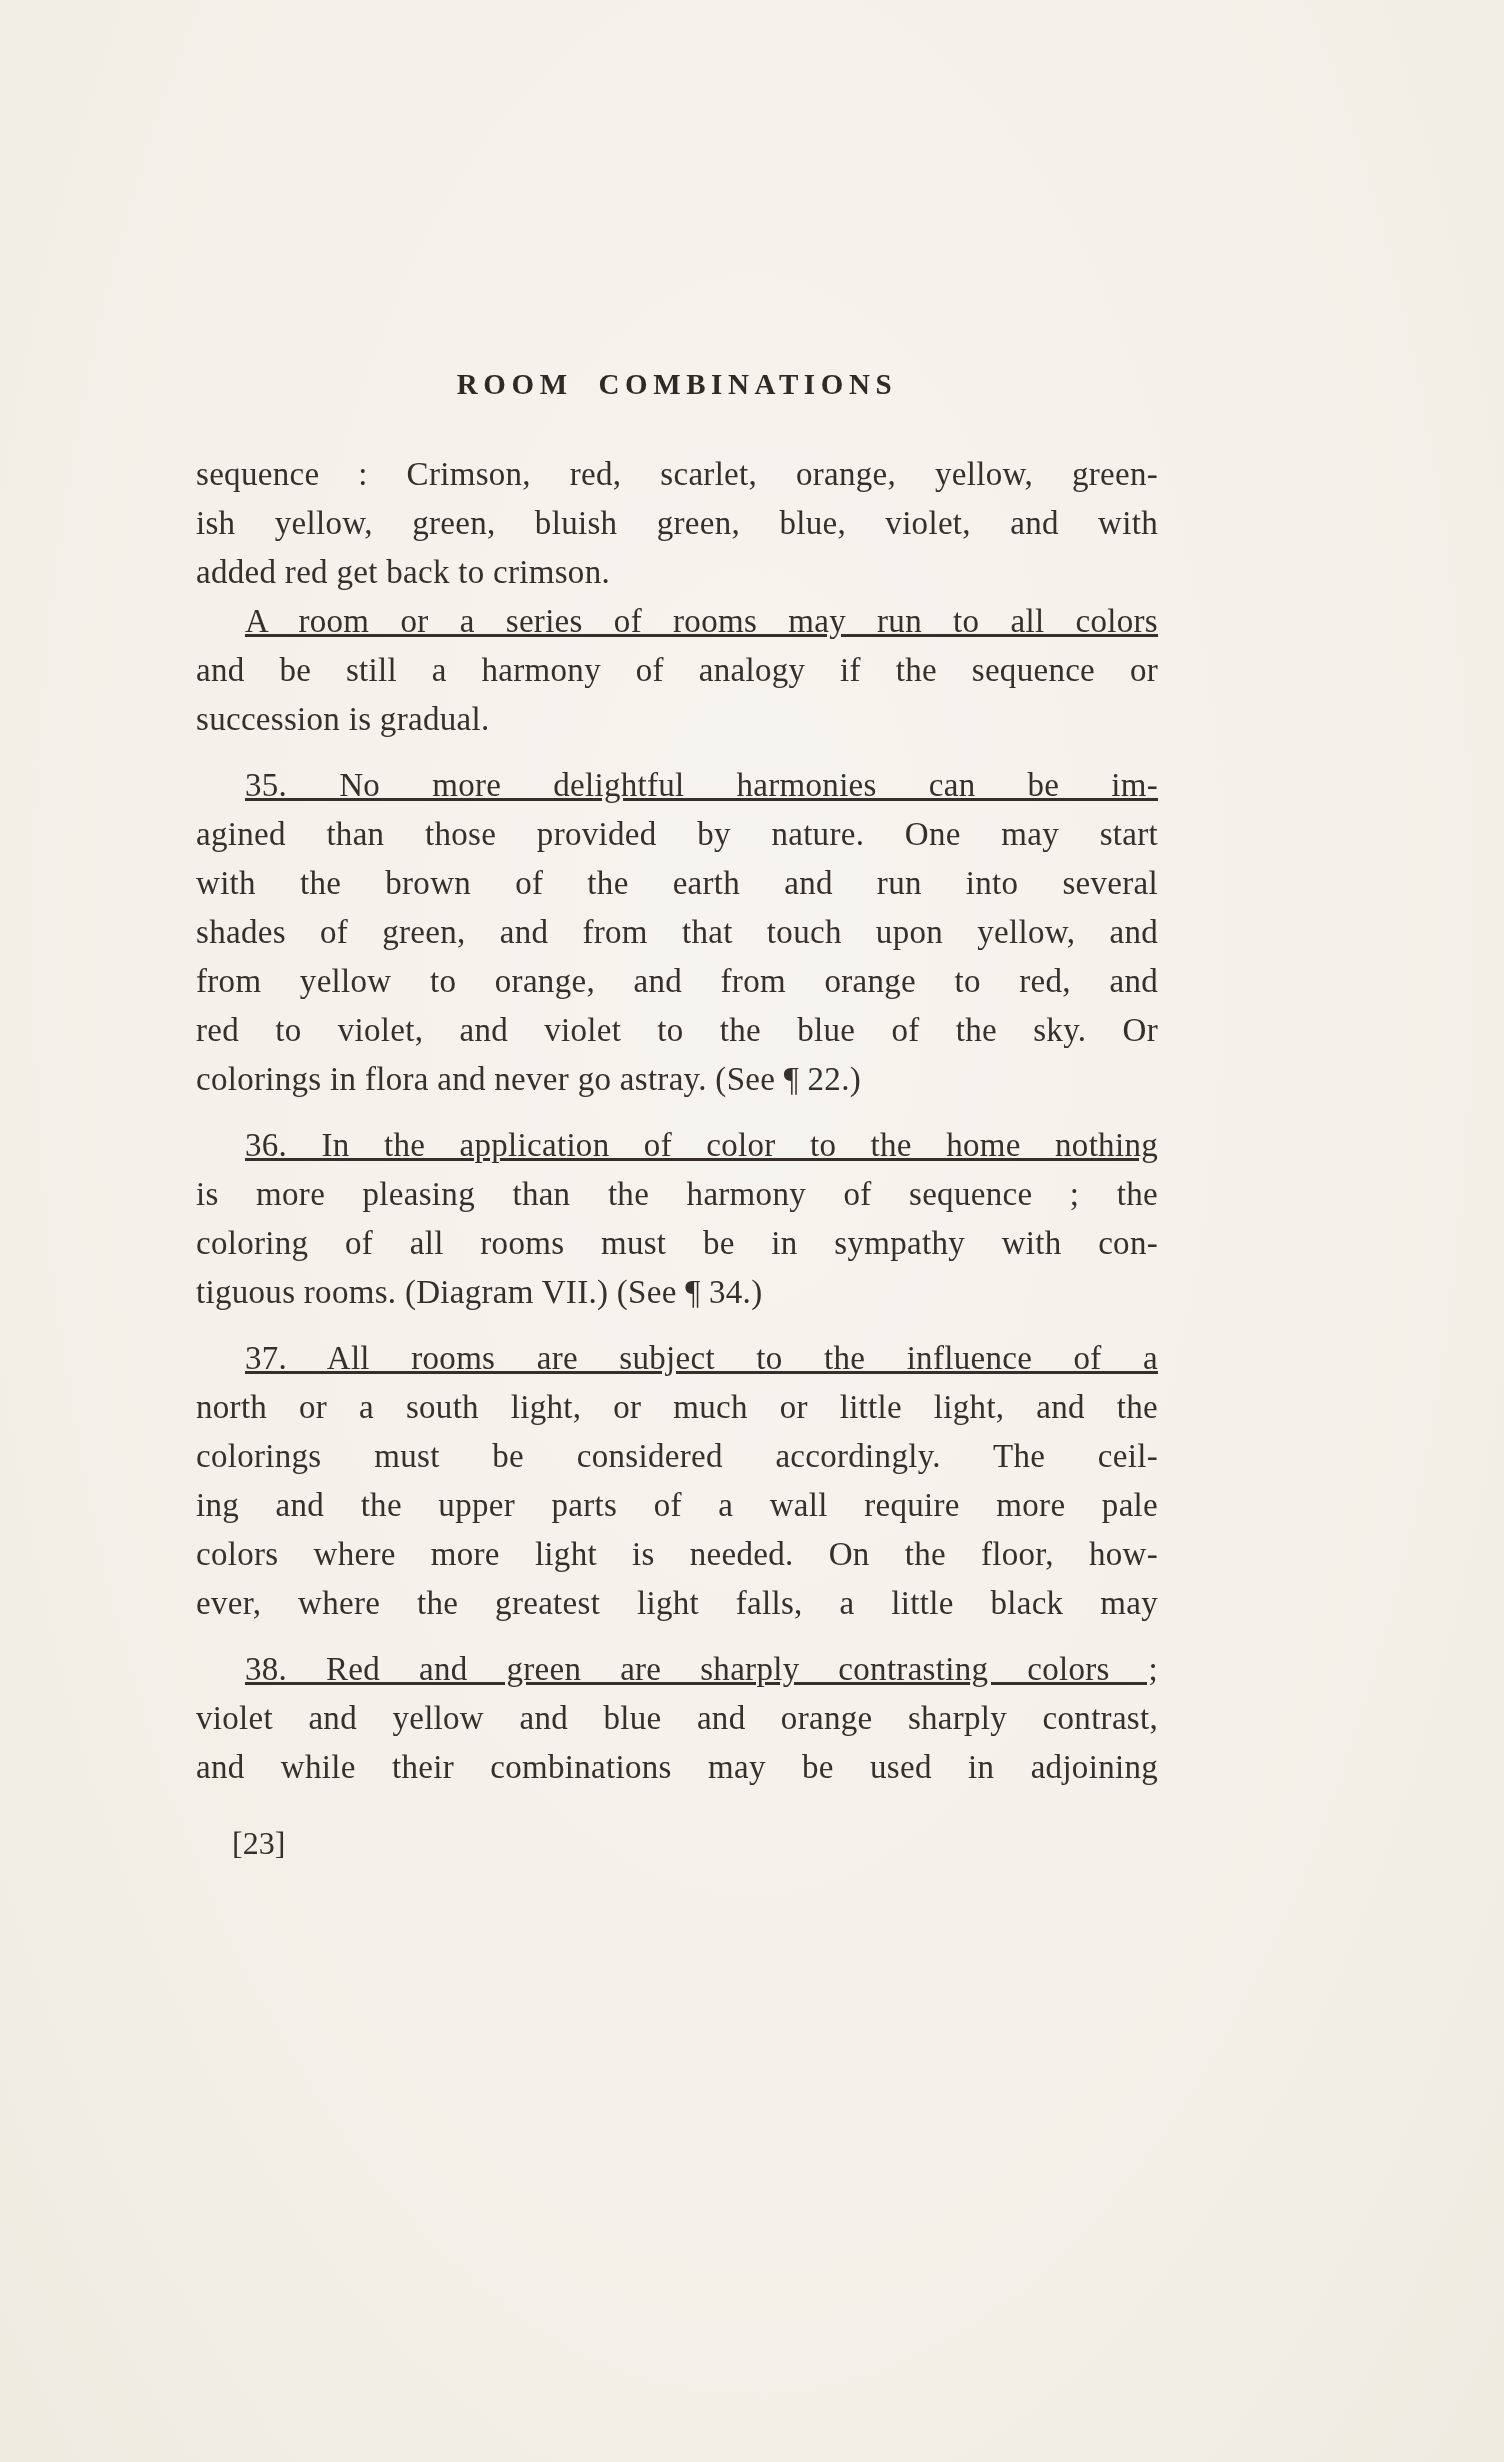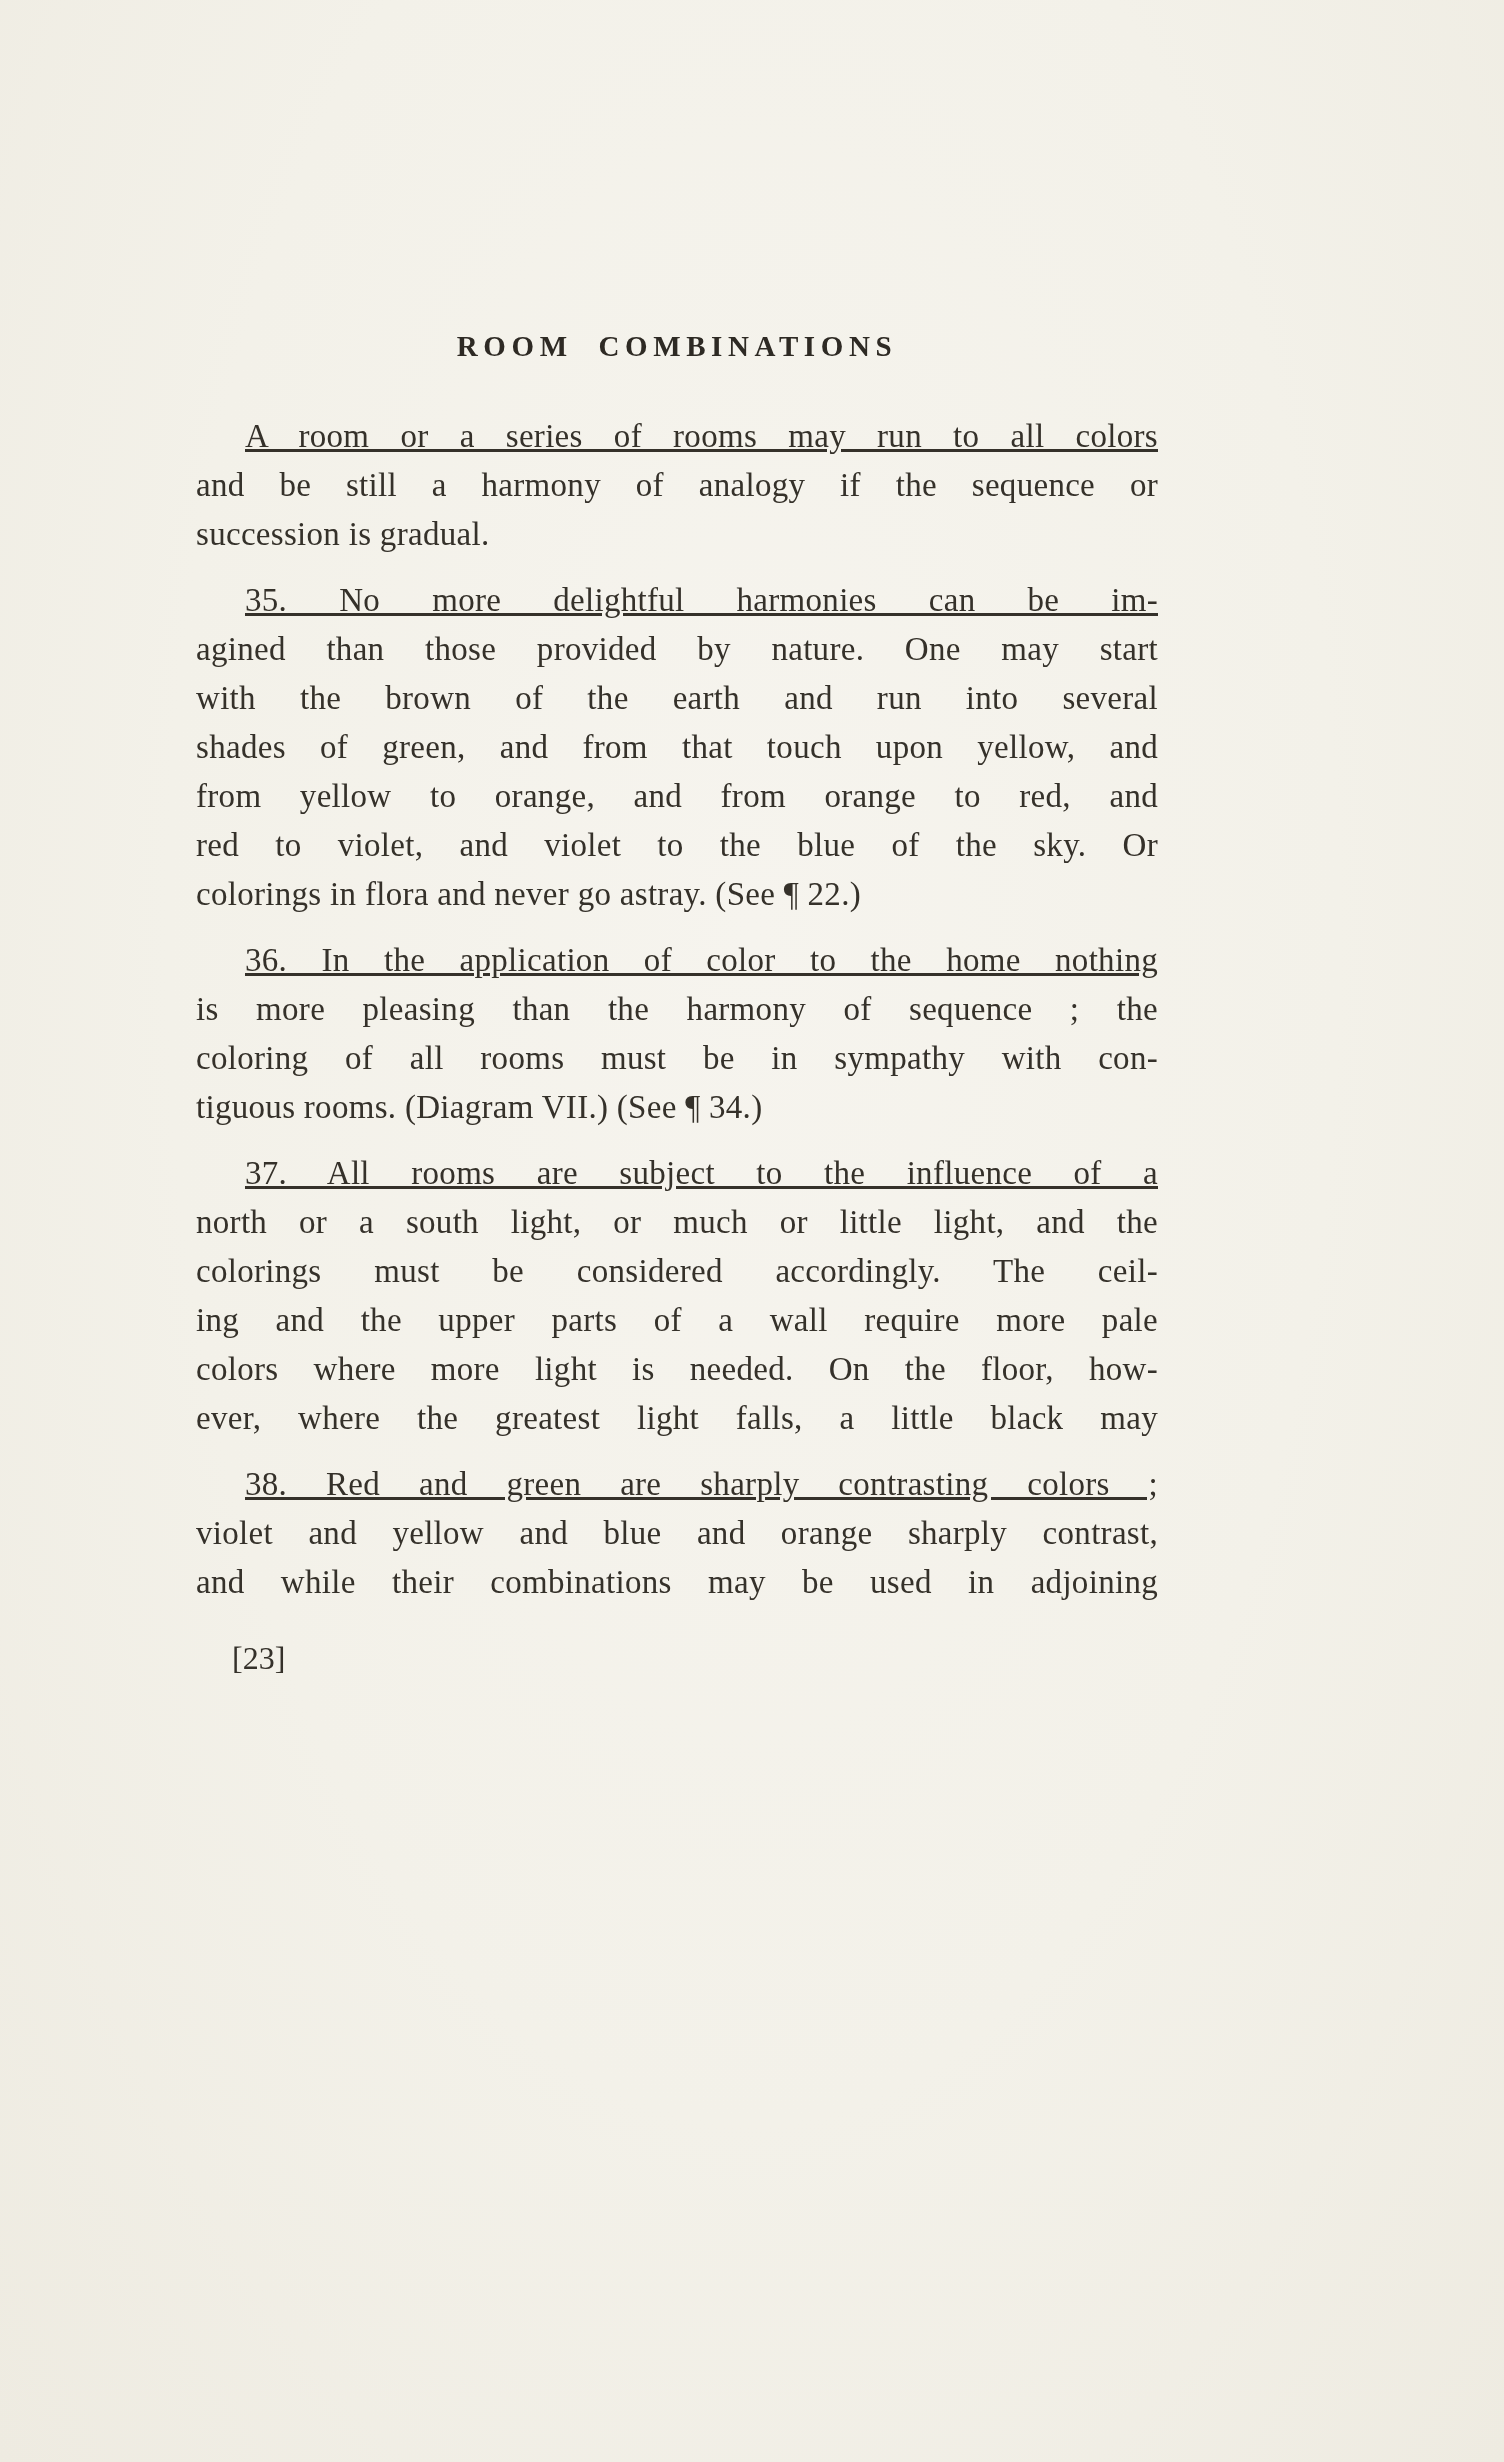--- a/index.html
+++ b/index.html
@@ -13,21 +13,21 @@
     height: 2462px;
     margin: 0 auto;
     background: radial-gradient(ellipse at 50% 38%, #f6f4ee 0%, #f3f1e9 55%, #eeebe1 100%);
     font-family: "Liberation Serif", serif;
     color: #35312a;
     overflow: hidden;
   }
   .text-block {
     position: absolute;
     left: 196px;
-    top: 330px;
+    top: 368px;
     width: 962px;
   }
   .title {
     font-size: 29px;
     font-weight: bold;
     letter-spacing: 5.6px;
     word-spacing: 13px;
     text-align: center;
     color: #2e2a24;
     margin: 0 0 49px 0;
@@ -59,20 +59,25 @@
   }
 </style>
 </head>
 <body>
 
 <div class="page">
   <div class="text-block">
     <h1 class="title">ROOM COMBINATIONS</h1>
 
     <div class="para">
+        <div class="line">sequence : Crimson, red, scarlet, orange, yellow, green-</div>
+        <div class="line">ish yellow, green, bluish green, blue, violet, and with</div>
+        <div class="line last">added red get back to crimson.</div>
+      </div>
+    <div class="para">
         <div class="line indent">A room or a series of rooms may run to all colors</div>
         <div class="line">and be still a harmony of analogy if the sequence or</div>
         <div class="line last">succession is gradual.</div>
       </div>
     <div class="para spaced">
         <div class="line indent">35. No more delightful harmonies can be im-</div>
         <div class="line">agined than those provided by nature. One may start</div>
         <div class="line">with the brown of the earth and run into several</div>
         <div class="line">shades of green, and from that touch upon yellow, and</div>
         <div class="line">from yellow to orange, and from orange to red, and</div>

